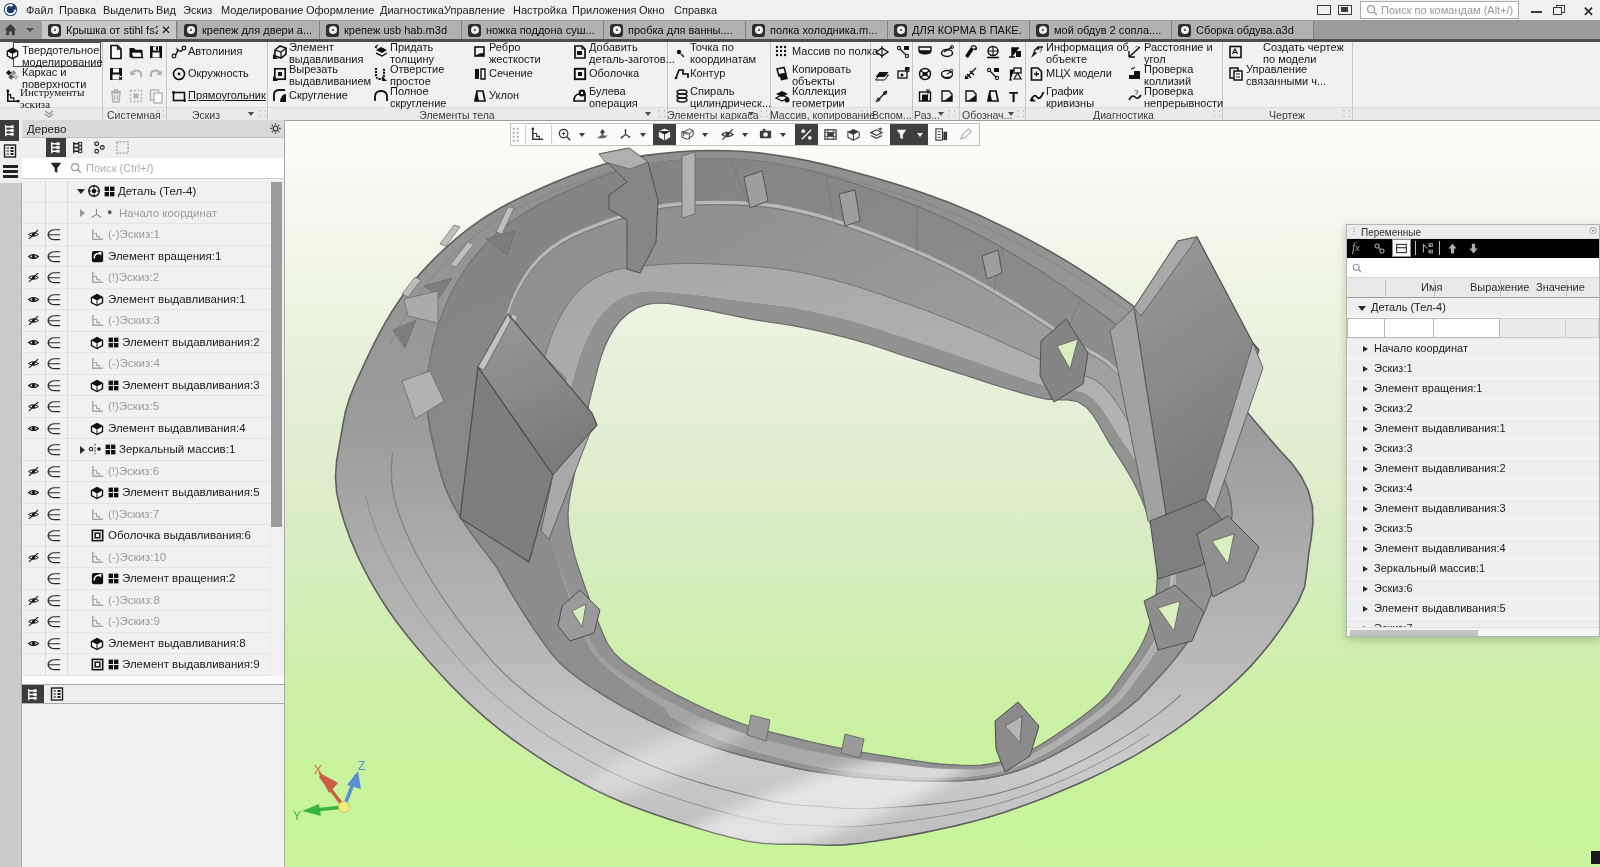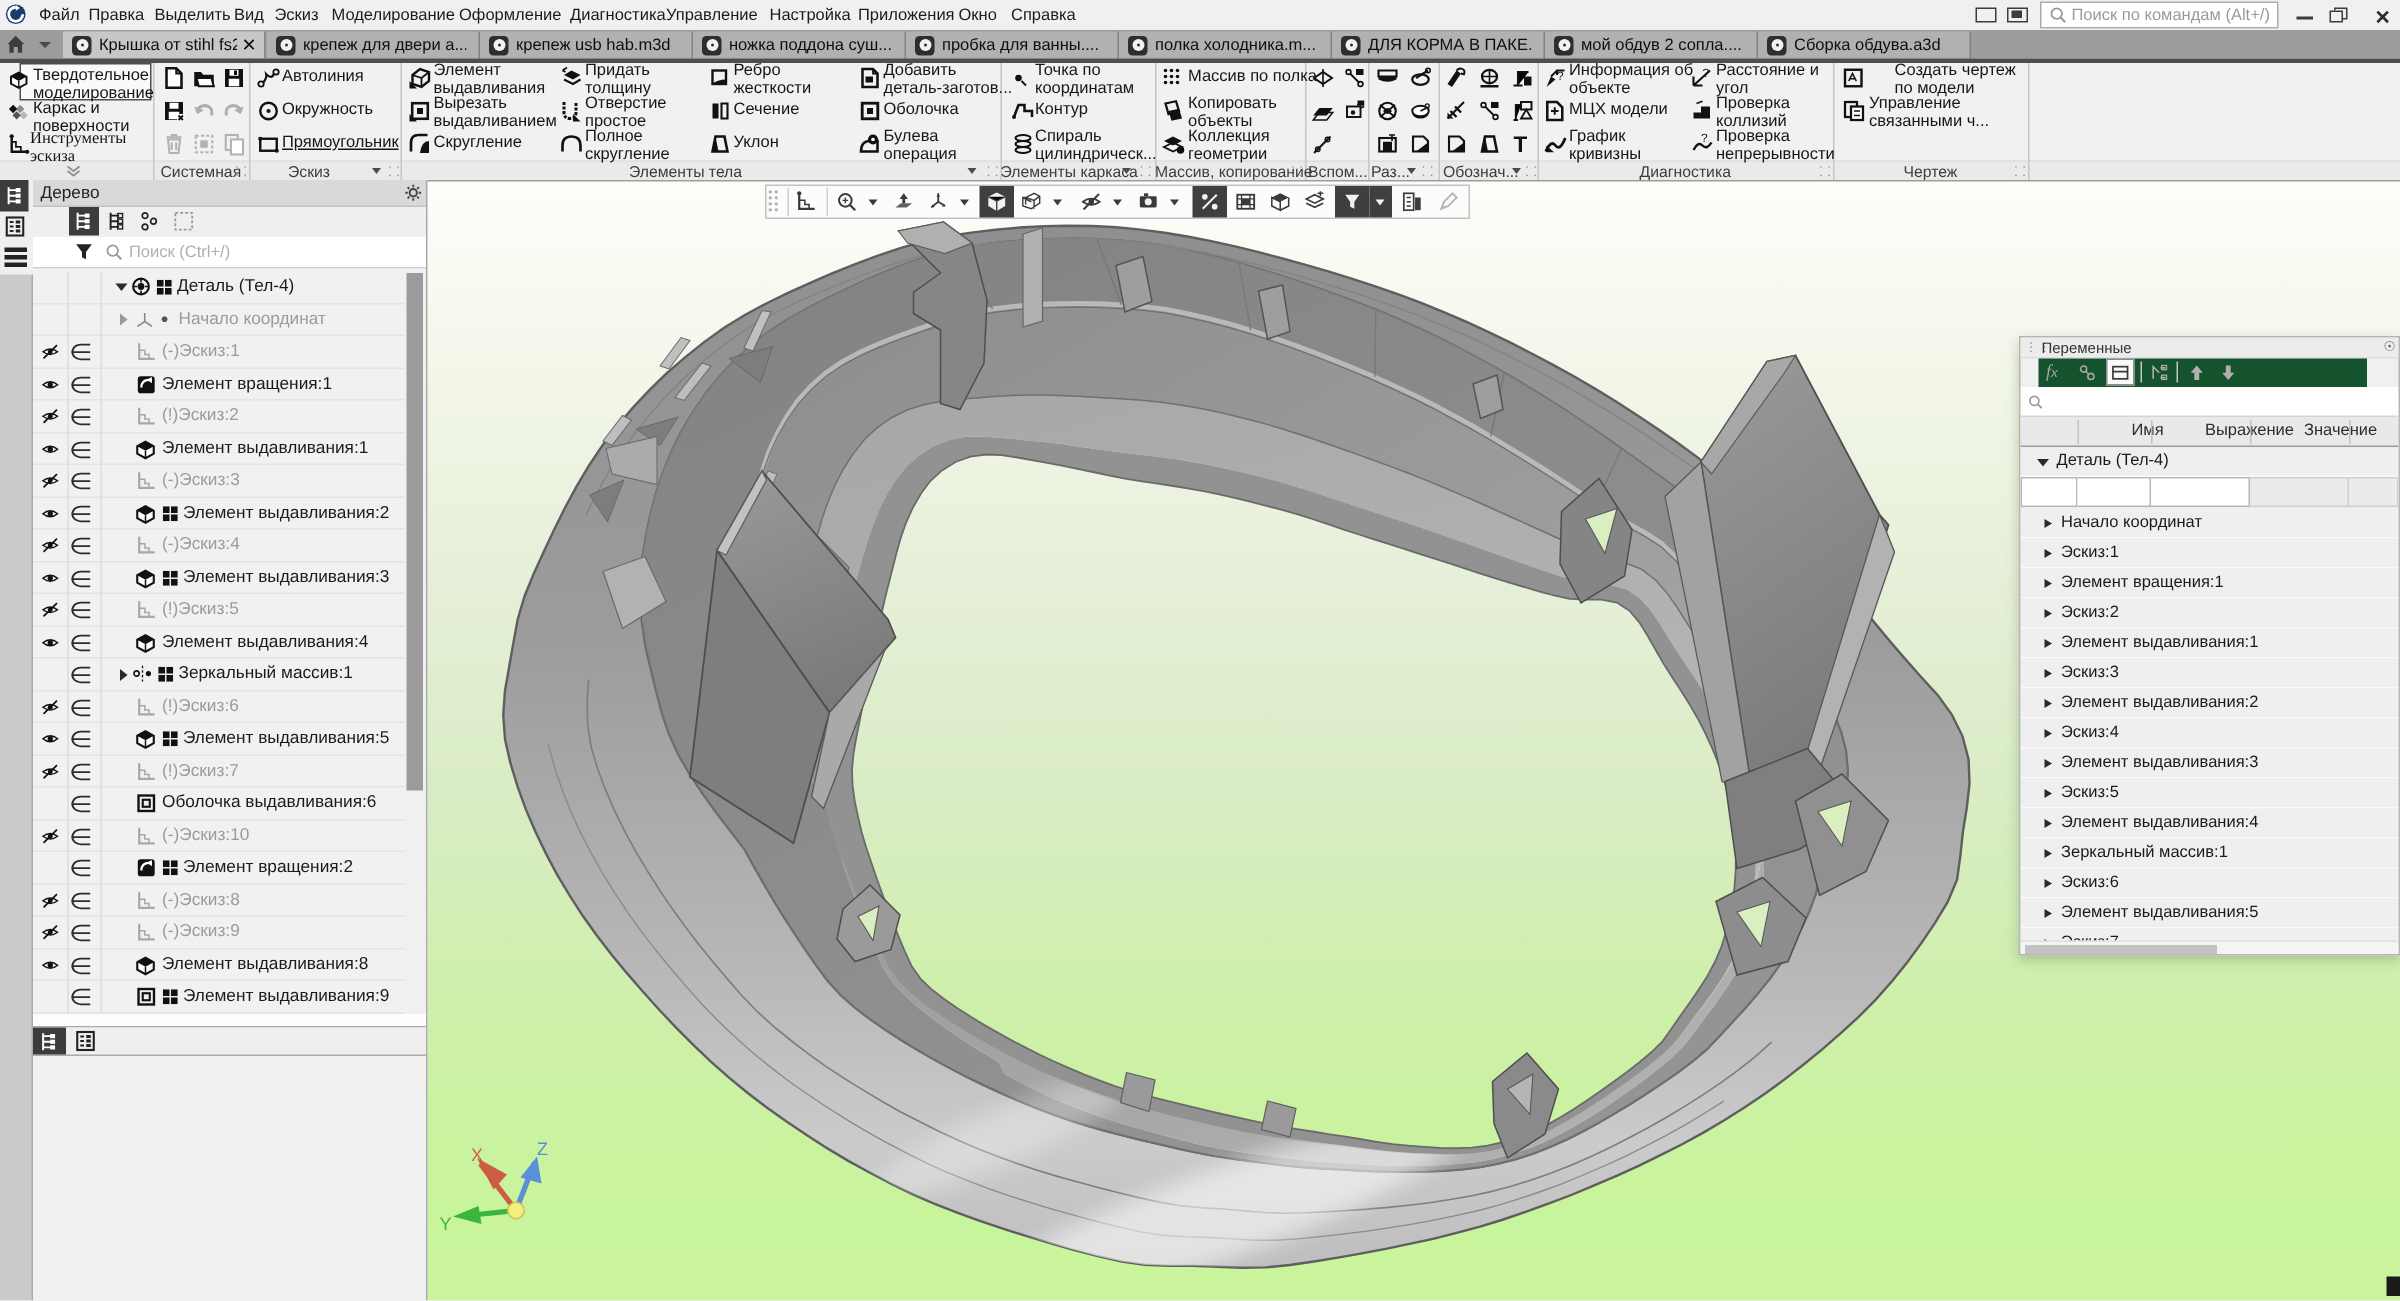--- a/index.html
+++ b/index.html
@@ -1276,21 +1276,21 @@
         </svg>
       </div>
 </div>
 </div>
 <div class="ab" id="varpanel">
 <div class="ab" style="left:0;top:0;width:252px;height:14px;background:#ececec;border-bottom:1px solid #dcdcdc">
       <span style="position:absolute;left:3px;top:2px;color:#8a8a8a;font-size:8px;letter-spacing:1px">⋮⋮</span>
       <span style="position:absolute;left:14px;top:1.5px;font-size:10px;color:#333">Переменные</span>
       <span style="position:absolute;right:2px;top:1px;font-size:9px;color:#555">☉</span>
     </div>
-<div class="ab" style="left:12px;top:14px;width:219px;height:19px;background:#14532d">
+<div class="ab" style="left:0;top:14px;width:252px;height:19px;background:#000000">
 <span style="position:absolute;left:5px;top:1px;color:#a8a8a8;font-size:12px;font-style:italic;font-family:'Liberation Serif'">f<span style="font-size:9px">x</span></span>
 <svg class="ic" style="left:26px;top:3px" width="13" height="13" viewBox="0 0 16 16">
         <circle cx="5" cy="5" r="2.5" fill="none" stroke="#a8a8a8" stroke-width="1.3"></circle>
         <circle cx="11" cy="11" r="2.5" fill="none" stroke="#a8a8a8" stroke-width="1.3"></circle>
         <path d="M7 7 L9 9" stroke="#a8a8a8" stroke-width="1.3"></path>
       </svg>
 <div class="ab" style="left:45px;top:0px;width:19px;height:18px;border:1px solid #8a8a8a;background:#fafafa"><svg width="13" height="13" viewBox="0 0 16 16" style="margin:2px">
           <rect x="2" y="3" width="12" height="10" fill="none" stroke="#3a3a3a" stroke-width="1.4"></rect>
           <path d="M2 7 L14 7" stroke="#3a3a3a" stroke-width="1.4"></path>
         </svg></div>

